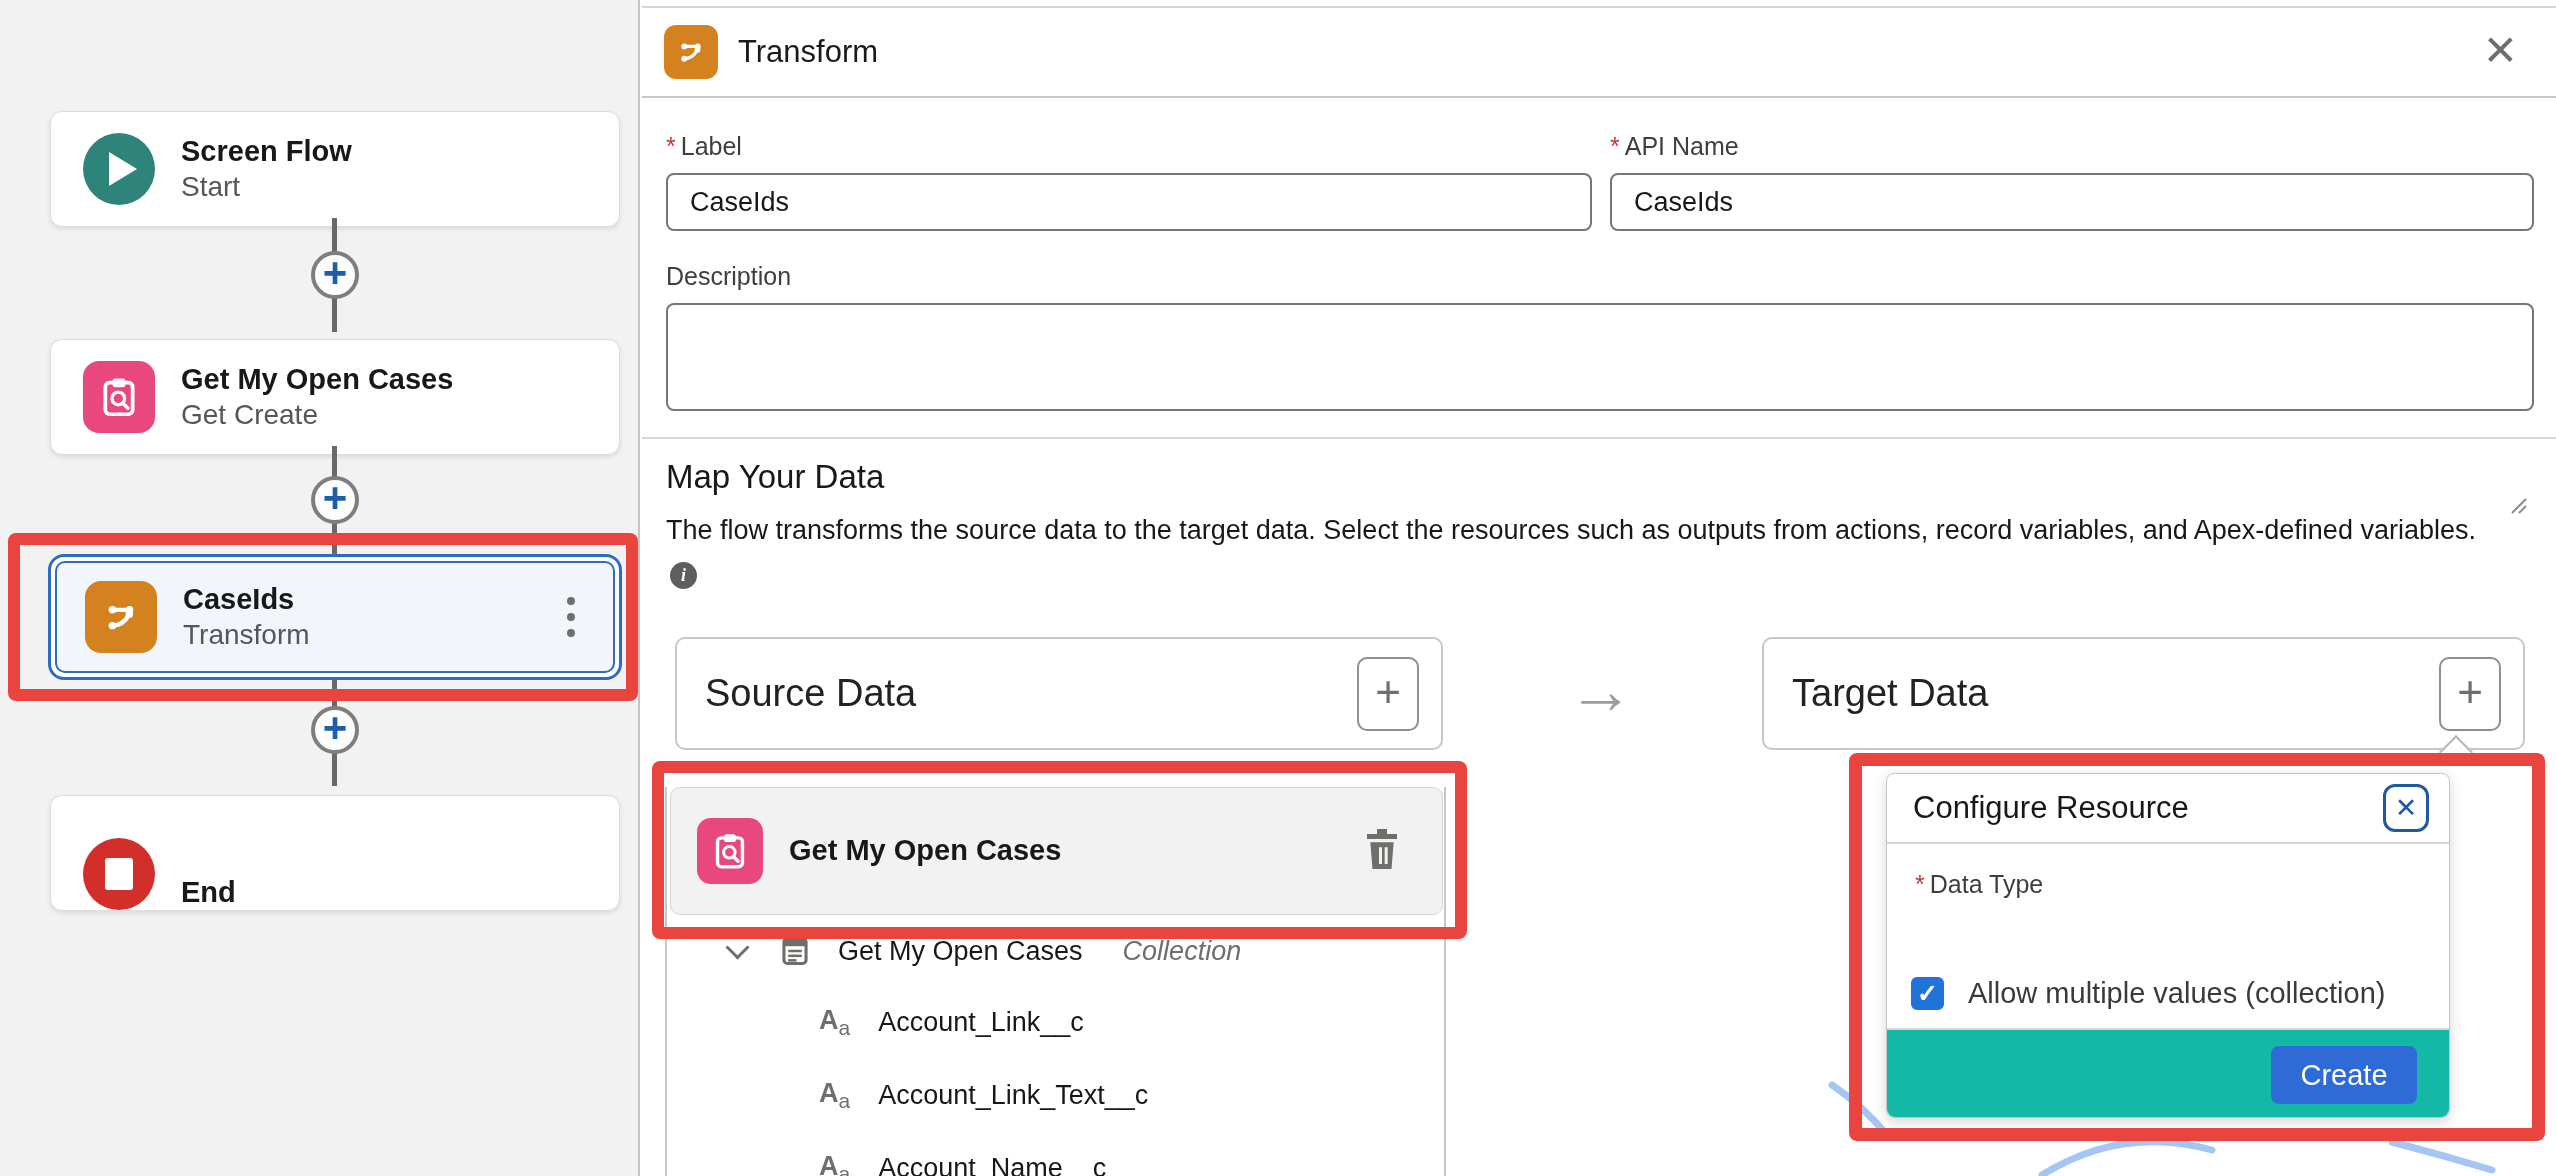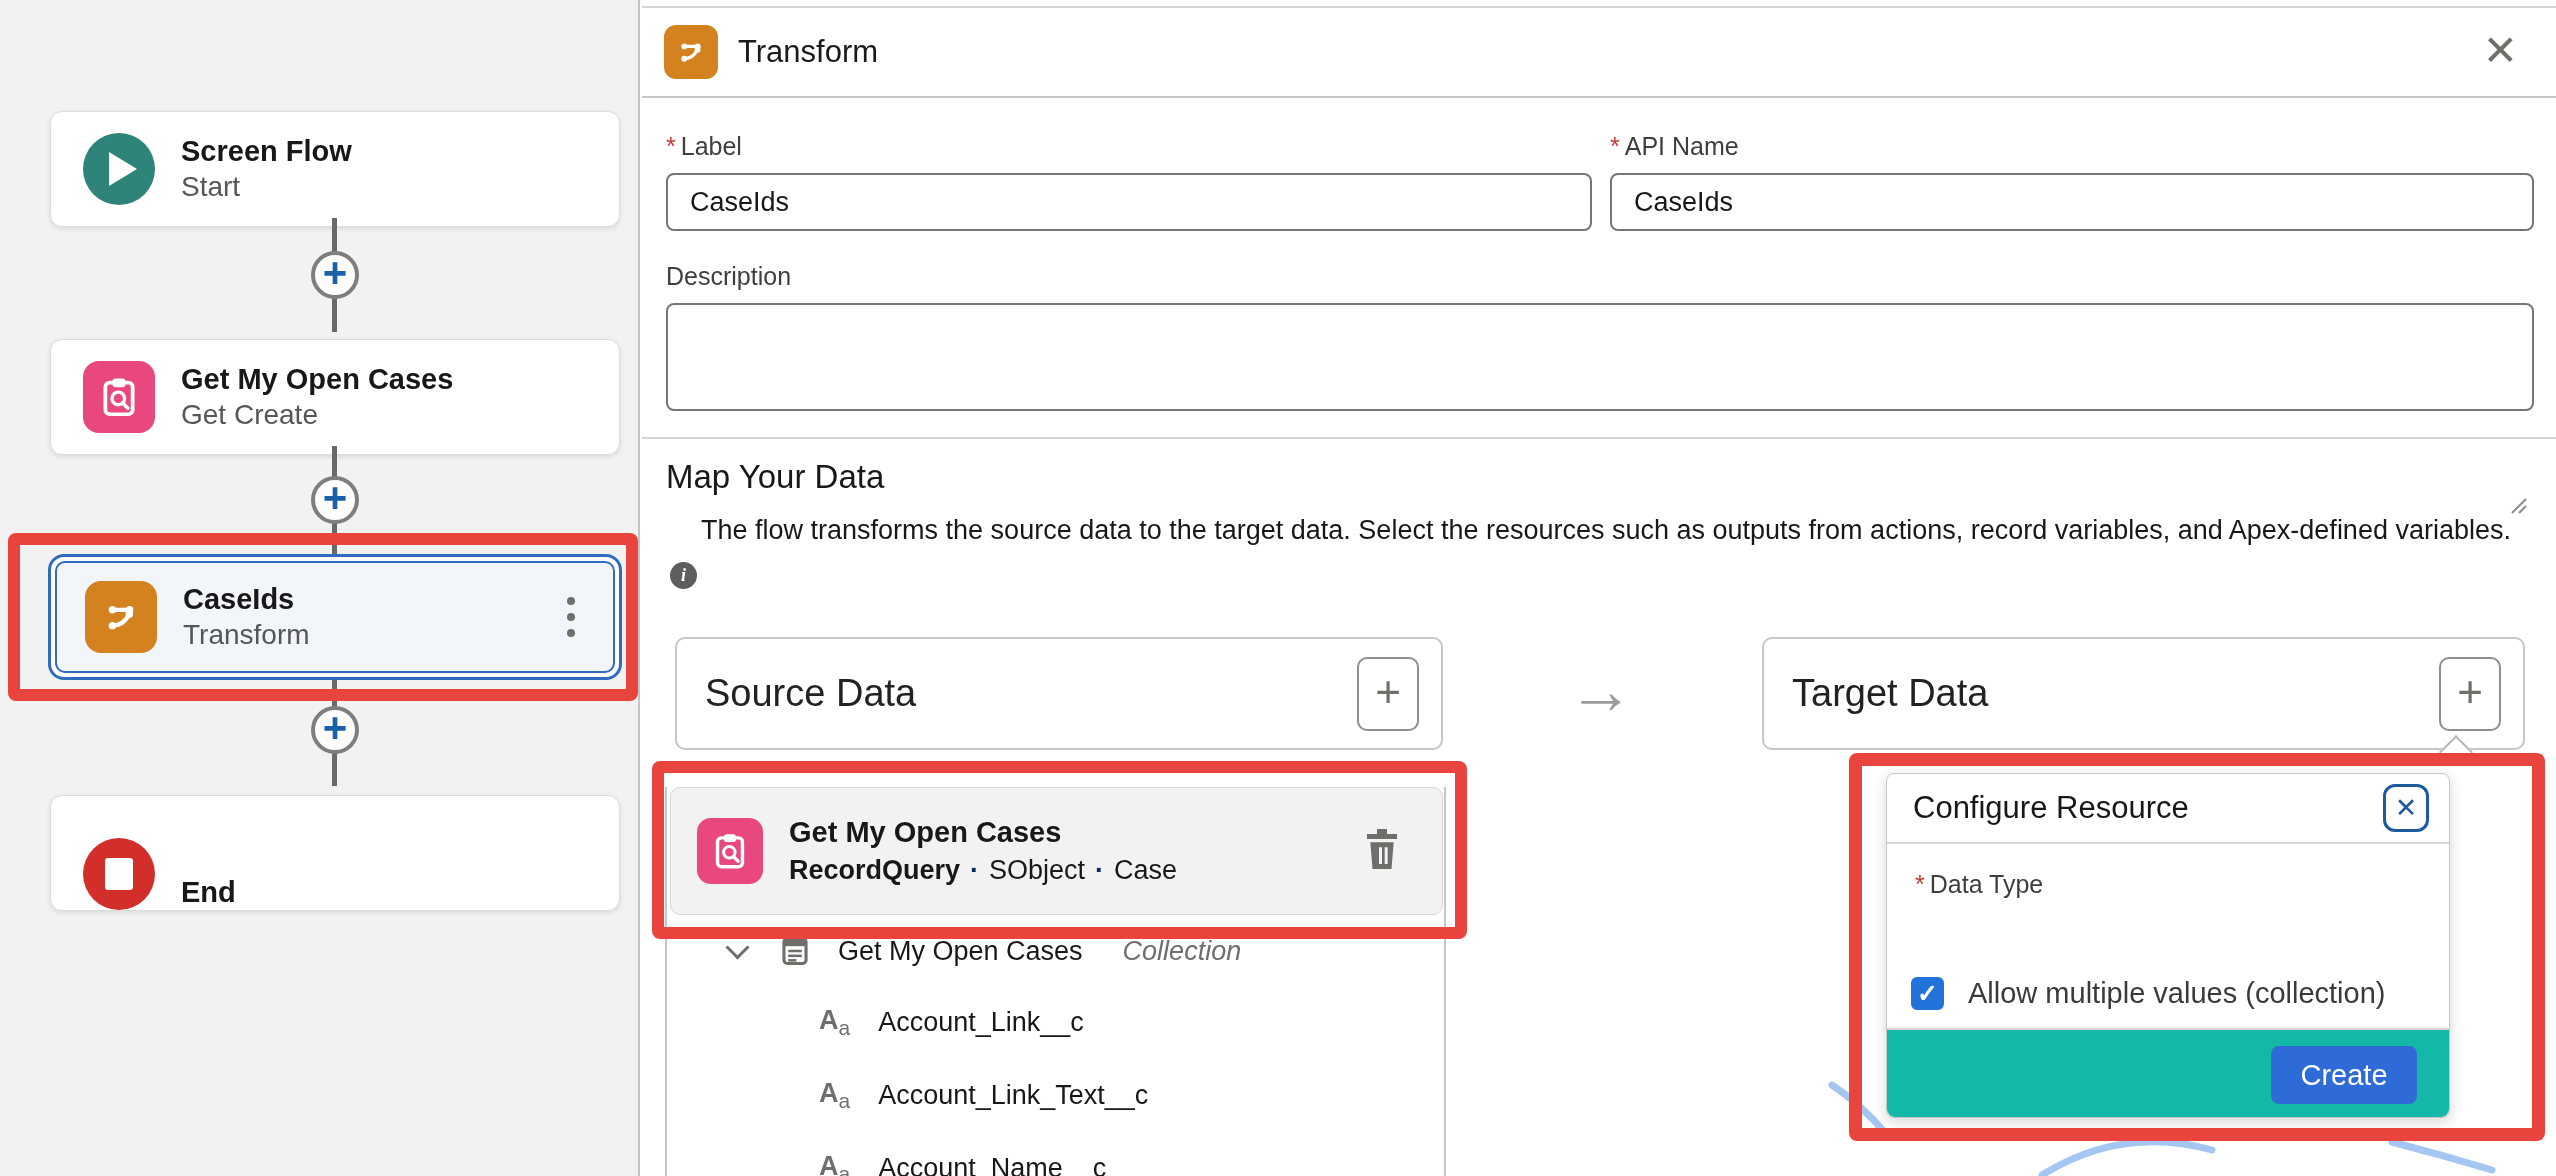--- a/index.html
+++ b/index.html
@@ -59,21 +59,21 @@
   #label-group { position:absolute; left:24px; top:132px; width:926px; }
   #api-group { position:absolute; left:968px; top:132px; width:924px; }
   #label-group .sf-input, #api-group .sf-input { margin-top:12px; }
   #desc-group { position:absolute; left:24px; top:262px; width:1868px; }
   #desc-textarea { width:100%; height:108px; border:2px solid #767676; border-radius:8px; margin-top:12px;
                    resize:none; font-family:"Liberation Sans", sans-serif; font-size:27px; padding:10px 20px; }
   .resize-grip { position:absolute; right:6px; bottom:-100px; }
   #divider1 { position:absolute; left:0; top:437px; width:100%; height:2px; background:#d8d6d4; }
 
   #map-heading { position:absolute; left:24px; top:458px; font-size:33px; color:#181818; }
-  #map-help { position:absolute; left:24px; top:515px; width:1880px; font-size:27px; color:#181818;text-align:center; }
+  #map-help { position:absolute; left:24px; top:515px; width:1880px; font-size:27px; color:#181818; }
   #info-icon { position:absolute; left:28px; top:562px; width:27px; height:27px; border-radius:50%;
                background:#5f5e5c; color:#fff; display:flex; align-items:center; justify-content:center;
                font-size:18px; font-style:italic; font-family:"Liberation Serif", serif; font-weight:bold; }
 
   .data-box { position:absolute; top:637px; height:113px; background:#fff;
               border:2px solid #c9c7c5; border-radius:10px; display:flex; align-items:center;
               padding-left:28px; }
   #source-box { left:33px; width:768px; }
   #target-box { left:1120px; width:763px; }
   .data-box-title { font-size:38px; color:#222; }
@@ -276,21 +276,20 @@
       <div class="icon-square" style="background:#e8487e;">
         <svg width="42" height="42" viewBox="0 0 32 32">
           <rect x="6.5" y="6" width="19" height="22" rx="3" fill="none" stroke="#fff" stroke-width="2.6"></rect>
           <rect x="11.5" y="3.2" width="9" height="6" rx="2" fill="#fff"></rect>
           <circle cx="15.5" cy="17" r="4.4" fill="none" stroke="#fff" stroke-width="2.3"></circle>
           <line x1="18.6" y1="20.2" x2="22.2" y2="23.8" stroke="#fff" stroke-width="2.5" stroke-linecap="round"></line>
         </svg>
       </div>
       <div class="node-text">
         <div class="si-title">Get My Open Cases</div>
-        <div class="si-sub"><span class="tname">RecordQuery</span><span class="dot">·</span><span>SObject</span><span class="dot">·</span><span>Case</span></div>
       </div>
       <div class="trash-btn">
         <svg width="40" height="44" viewBox="0 0 24 26">
           <path d="M9 1h6v3h6v3H3V4h6V1z M5 9h14l-1.3 16H6.3L5 9z M10.2 12h1.8v10h-1.8z M13.6 12h1.8v10h-1.8z" fill="#706e6b" fill-rule="evenodd"></path>
         </svg>
       </div>
     </div>
 
     <div id="tree-wrap">
       <div class="tree-row" style="left:62px; top:147px;">

